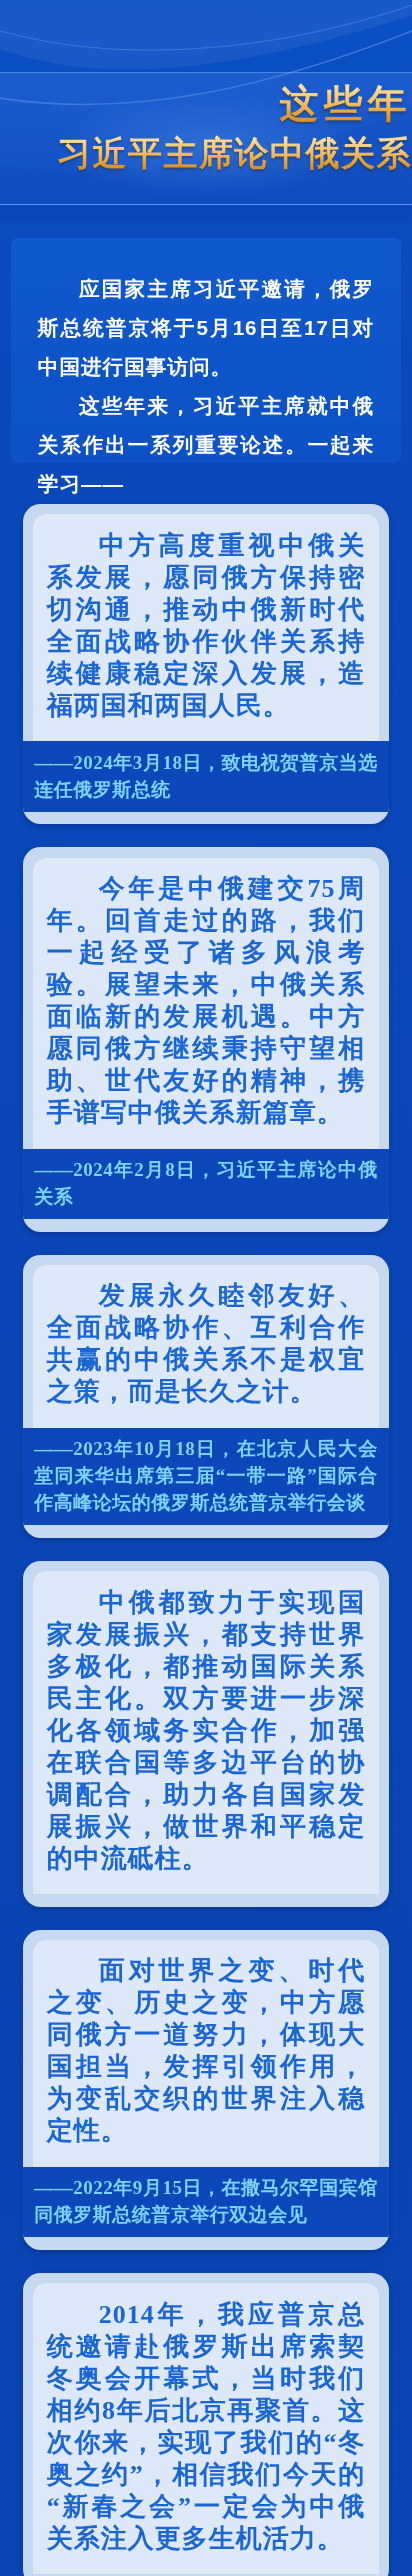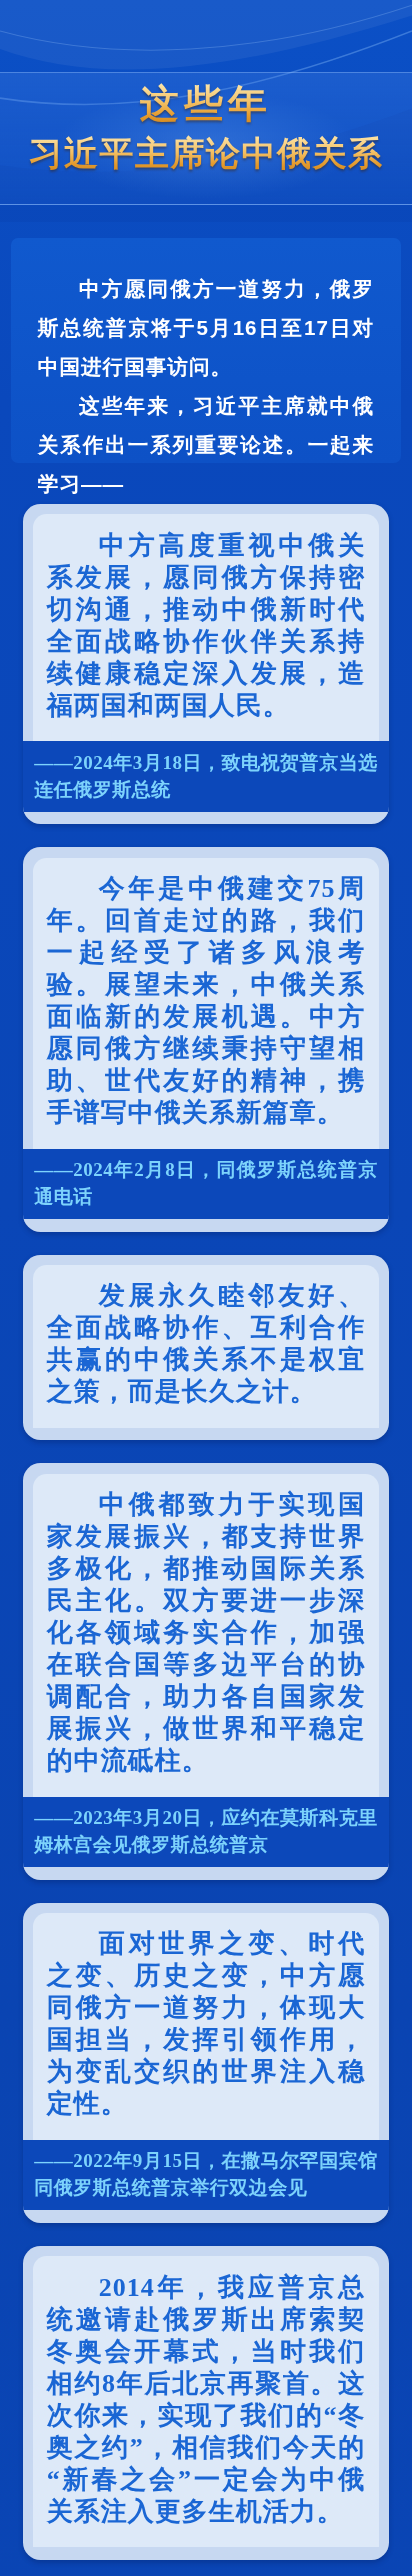--- a/index.html
+++ b/index.html
@@ -29,21 +29,21 @@
   .title-band{
     position:absolute;top:72px;left:0;right:0;height:133px;
     background:linear-gradient(180deg,rgba(70,130,230,.28),rgba(40,100,210,.16));
     border-top:1px solid rgba(150,195,255,.45);
     border-bottom:1px solid rgba(150,195,255,.55);
   }
   .title-band .glow{
     position:absolute;inset:0;
     background:radial-gradient(ellipse 216px 77px at 50% 55%,rgba(120,180,255,.25),rgba(120,180,255,0) 70%);
   }
-  .title{position:absolute;top:78px;left:0;right:0;text-align:center;
+  .title{position:absolute;top:78px;left:0;right:0;text-align:right;
     font-family:"Liberation Serif","DejaVu Serif",serif;font-weight:700;}
   .title .t1{
     font-size:39px;letter-spacing:5.2px;line-height:52px;
     background:linear-gradient(180deg,var(--gold-light) 8%,var(--gold-mid) 48%,#e49b2e 72%,var(--gold-dark) 100%);
     -webkit-background-clip:text;background-clip:text;color:transparent;
     filter:drop-shadow(0 2.6px 1px rgba(60,30,0,.40));
   }
   .title .t2{
     font-size:34px;letter-spacing:1.5px;line-height:47px;
     background:linear-gradient(180deg,var(--gold-light) 8%,var(--gold-mid) 48%,#e49b2e 72%,var(--gold-dark) 100%);
@@ -102,43 +102,43 @@
 
 <header class="header">
   <div class="title-band">
     <div class="glow"></div>
   </div>
   <div class="title">
     <div class="t1">这些年</div>
     <div class="t2">习近平主席论中俄关系</div>
   </div>
   <div class="intro-panel">
-    <p>中方愿同俄方一道努力，俄罗斯总统普京将于5月16日至17日对中国进行国事访问。</p>
+    <p>应国家主席习近平邀请，俄罗斯总统普京将于5月16日至17日对中国进行国事访问。</p>
     <p>这些年来，习近平主席就中俄关系作出一系列重要论述。一起来学习——</p>
   </div>
 </header>
 
 <main class="cards">
   <section class="card">
     <div class="card-inner">中方高度重视中俄关系发展，愿同俄方保持密切沟通，推动中俄新时代全面战略协作伙伴关系持续健康稳定深入发展，造福两国和两国人民。</div>
     <div class="card-source">——2024年3月18日，致电祝贺普京当选连任俄罗斯总统</div>
   </section>
 
   <section class="card">
     <div class="card-inner">今年是中俄建交75周年。回首走过的路，我们一起经受了诸多风浪考验。展望未来，中俄关系面临新的发展机遇。中方愿同俄方继续秉持守望相助、世代友好的精神，携手谱写中俄关系新篇章。</div>
-    <div class="card-source">——2024年2月8日，同俄罗斯总统普京通电话</div>
+    <div class="card-source">——2024年2月8日，习近平主席论中俄关系</div>
   </section>
 
   <section class="card">
     <div class="card-inner">发展永久睦邻友好、全面战略协作、互利合作共赢的中俄关系不是权宜之策，而是长久之计。</div>
+    <div class="card-source">——2023年10月18日，在北京人民大会堂同来华出席第三届“一带一路”国际合作高峰论坛的俄罗斯总统普京举行会谈</div>
   </section>
 
   <section class="card">
     <div class="card-inner">中俄都致力于实现国家发展振兴，都支持世界多极化，都推动国际关系民主化。双方要进一步深化各领域务实合作，加强在联合国等多边平台的协调配合，助力各自国家发展振兴，做世界和平稳定的中流砥柱。</div>
-    <div class="card-source">——2023年3月20日，应约在莫斯科克里姆林宫会见俄罗斯总统普京</div>
   </section>
 
   <section class="card">
     <div class="card-inner">面对世界之变、时代之变、历史之变，中方愿同俄方一道努力，体现大国担当，发挥引领作用，为变乱交织的世界注入稳定性。</div>
     <div class="card-source">——2022年9月15日，在撒马尔罕国宾馆同俄罗斯总统普京举行双边会见</div>
   </section>
 
   <section class="card">
     <div class="card-inner">2014年，我应普京总统邀请赴俄罗斯出席索契冬奥会开幕式，当时我们相约8年后北京再聚首。这次你来，实现了我们的“冬奥之约”，相信我们今天的“新春之会”一定会为中俄关系注入更多生机活力。</div>
 

